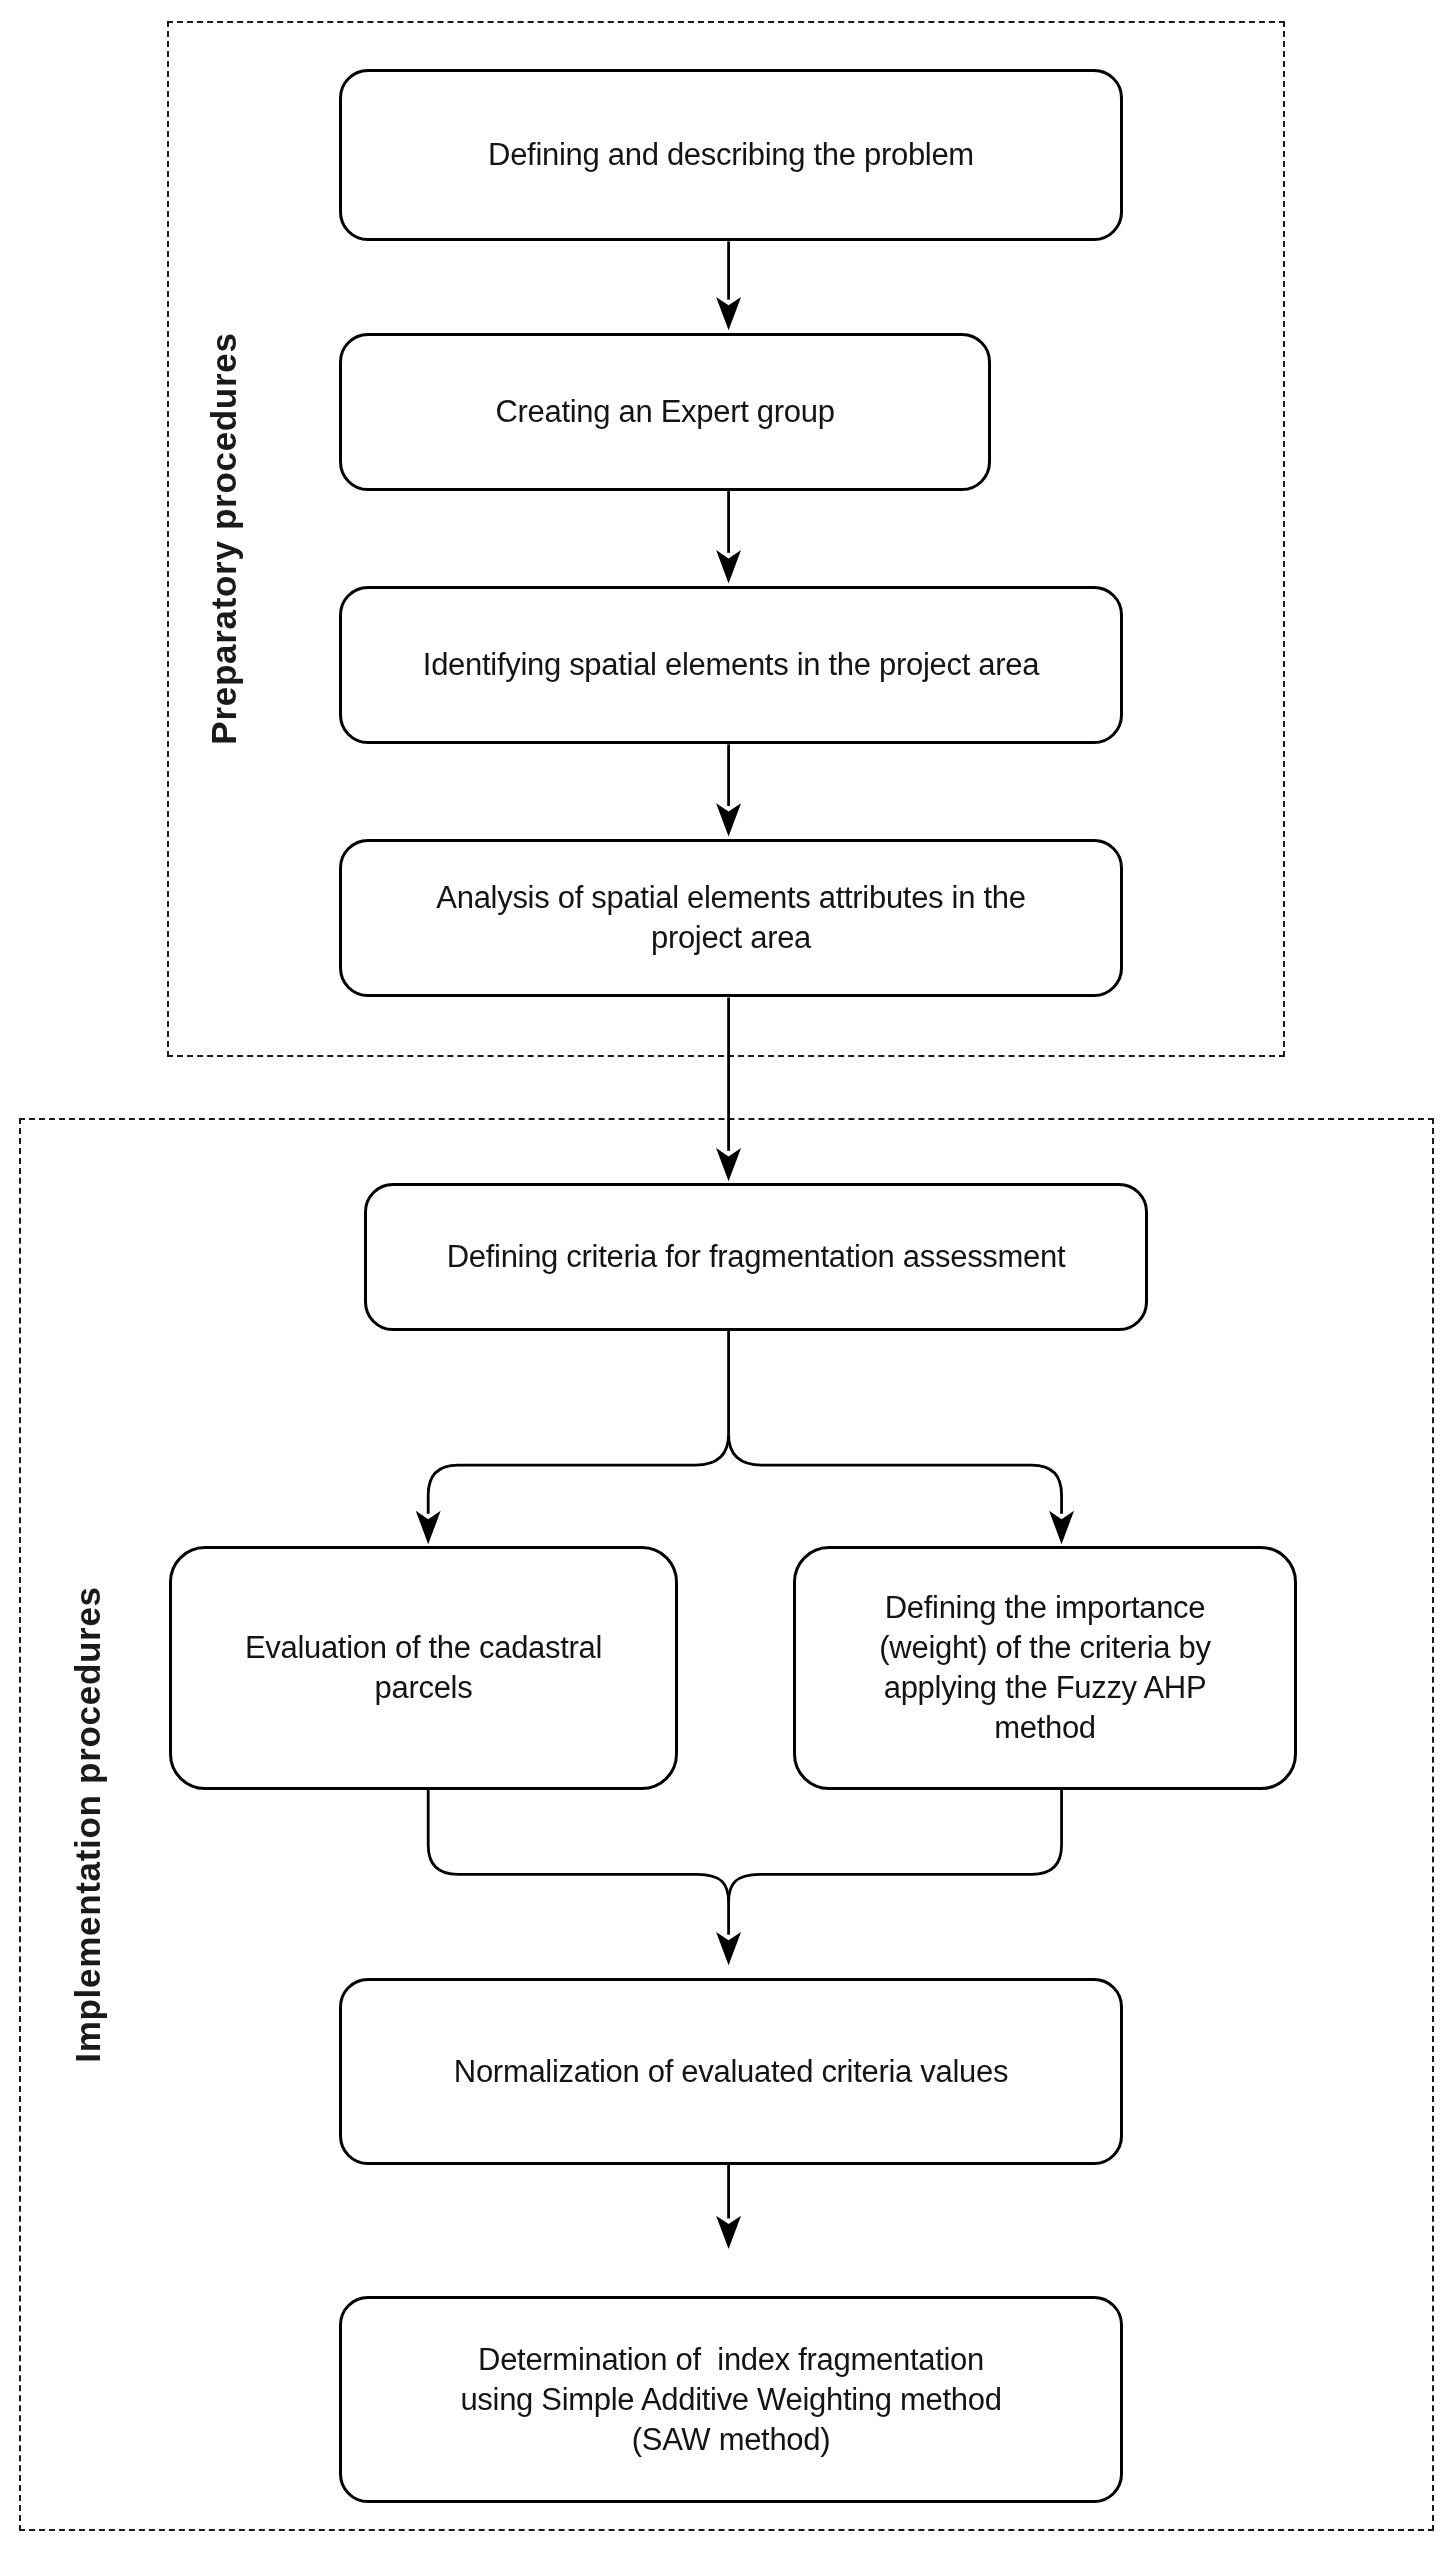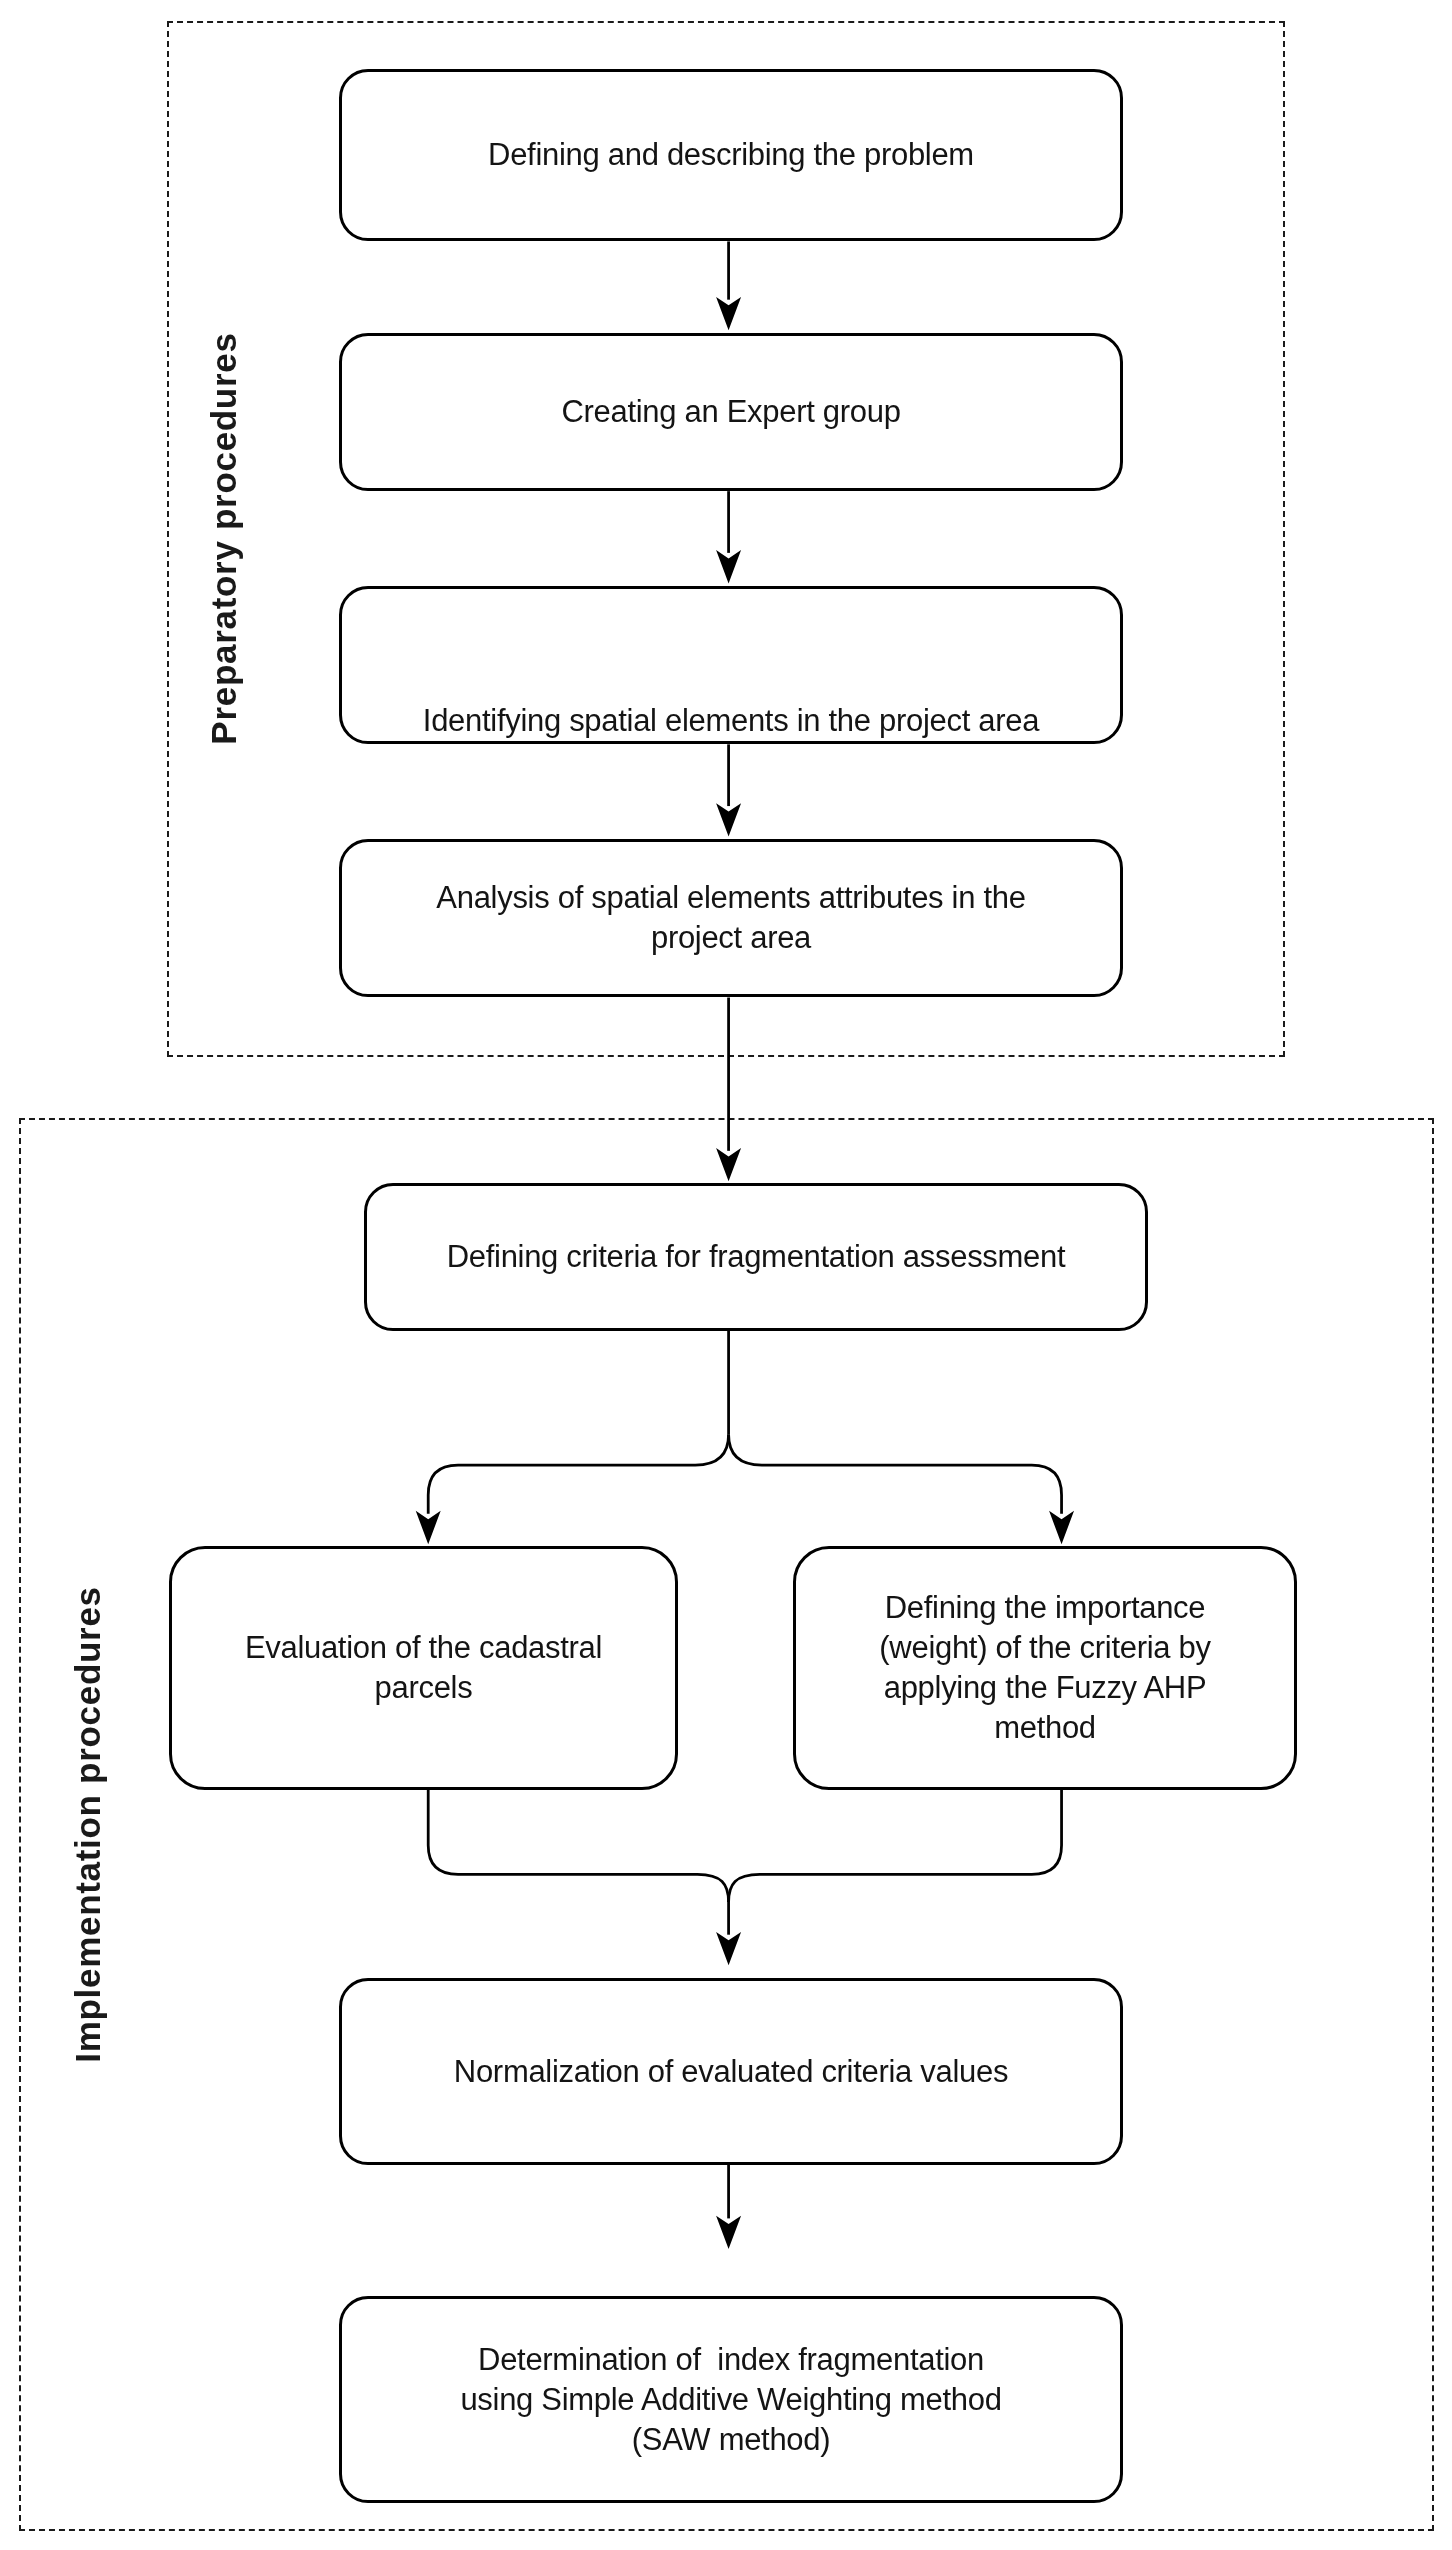--- a/index.html
+++ b/index.html
@@ -52,22 +52,22 @@
     align-items:center;
     justify-content:center;
     text-align:center;
     font-size:31px;
     line-height:40px;
     letter-spacing:-0.3px;
     white-space:pre-wrap;
     padding:0 4.2px;
   }
   .node.b1{left:339px;top:69px;width:784px;height:172px;text-align:center;}
-  .node.b2{left:339px;top:333px;width:784px;height:158px;}
-  .node.b3{left:339px;top:586px;width:784px;height:158px;align-items:flex-end;}
+  .node.b2{left:339px;top:333px;width:652px;height:158px;}
+  .node.b3{left:339px;top:586px;width:784px;height:158px;}
   .node.b4{left:339px;top:839px;width:784px;height:158px;}
   .node.b5{left:339px;top:1183px;width:784px;height:148px;margin-left:25px;}
   .node.b6{left:169px;top:1546px;width:509px;height:244px;border-radius:36px;}
   .node.b7{left:793px;top:1546px;width:504px;height:244px;border-radius:36px;}
   .node.b8{left:339px;top:1968px;width:784px;height:187px;margin-top:10px;}
   .node.b9{left:339px;top:2253px;width:784px;height:207px;margin-top:43px;}
 </style>
 </head>
 <body>
 

